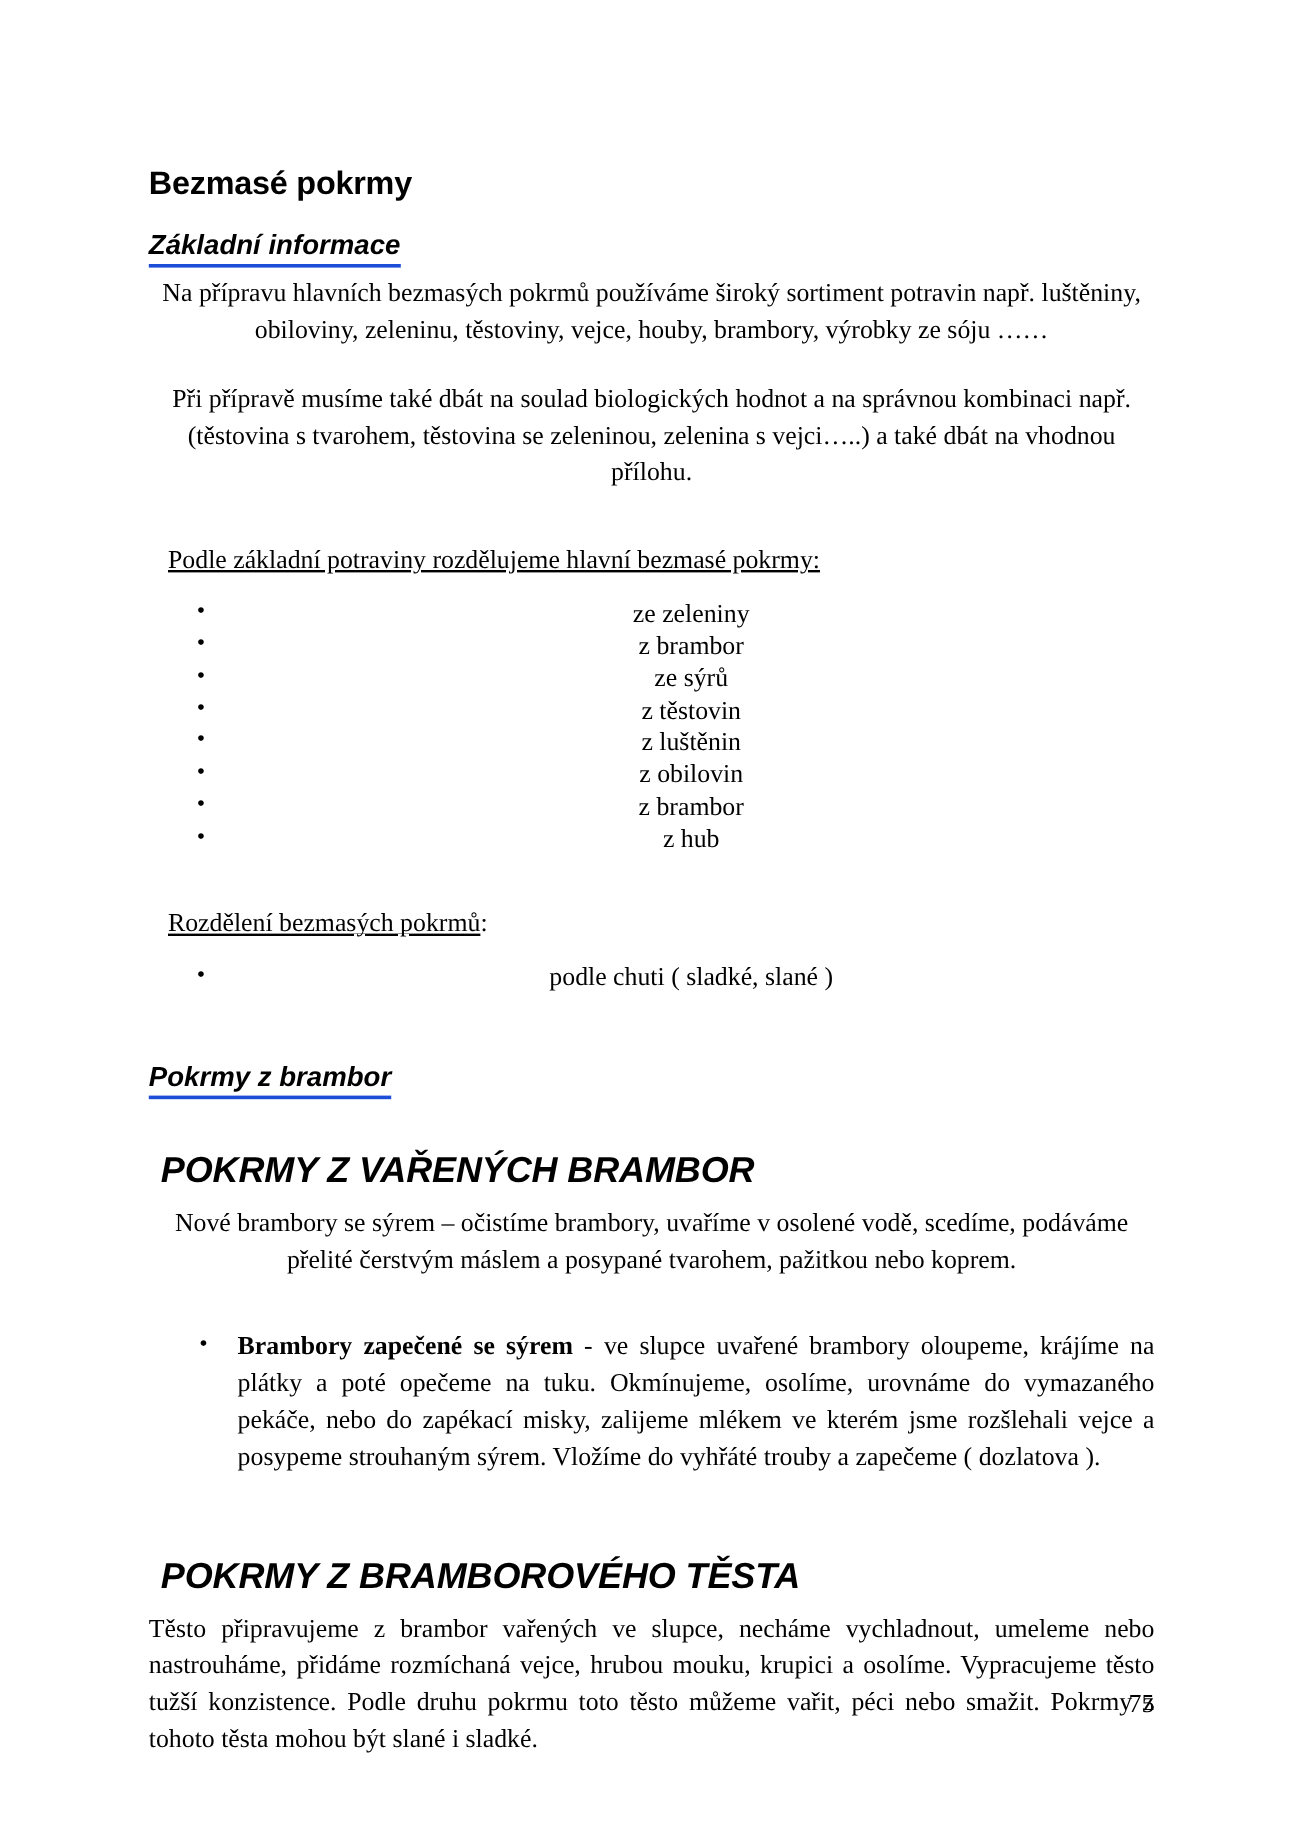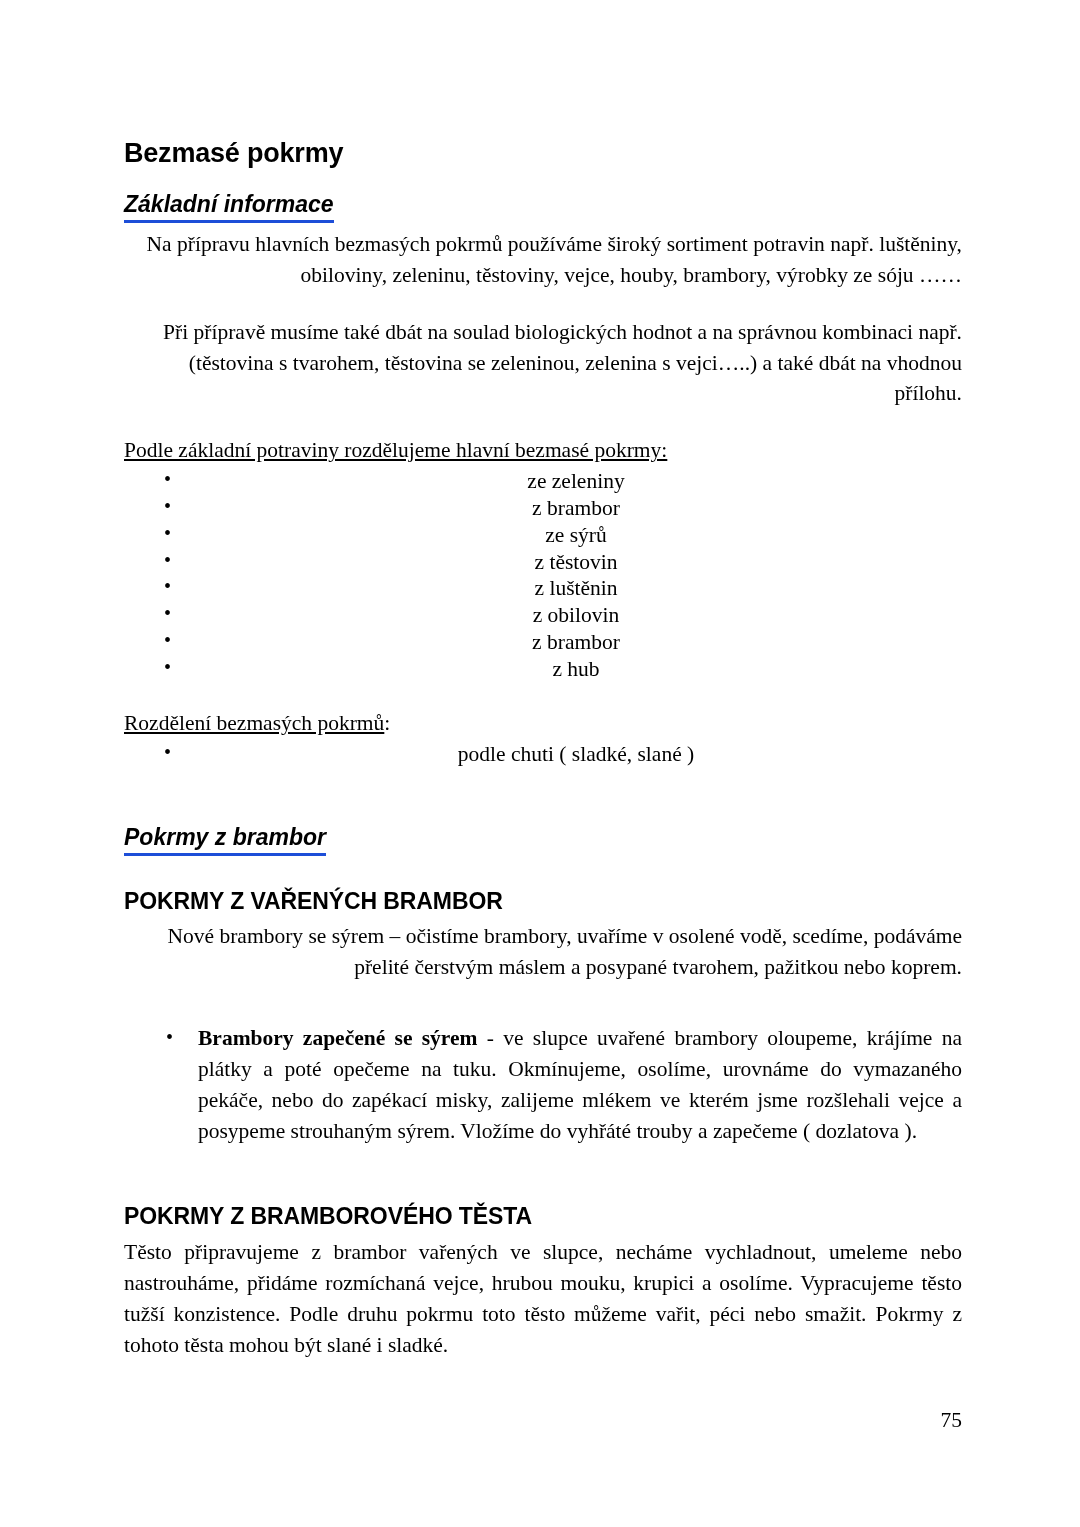--- a/index.html
+++ b/index.html
@@ -52,45 +52,46 @@
     line-height: 1.2;
     display: inline-block;
     border-bottom: 3px solid #1d4ed8;
     padding-bottom: 1px;
     margin: 0;
   }
 
   .h-caps {
     font-family: "Liberation Sans", "DejaVu Sans", sans-serif;
     font-weight: bold;
-    font-size: 23px;
+    font-size: 30px;
     line-height: 1.2;
-    margin: 0;
+    margin: 10px;
     letter-spacing: -0.1px;
+    font-style: italic;
   }
 
   .sec-italic-wrap { margin: 0 0 6px 0; }
   .sec-caps-wrap   { margin: 0 0 6px 0; }
 
   
   p.body {
     font-size: 21.5px;
     line-height: 1.44;
     margin: 0;
-    text-align: right;
+    text-align: center;
   }
   p.body.justify { text-align: justify; }
   .gap-md  { height: 26px; }
   .gap-lg  { height: 40px; }
   .gap-xl  { height: 56px; }
 
   .lead-under {
     font-size: 21.5px;
     line-height: 1.44;
-    margin: 0;
+    margin: 16px;
   }
   .lead-under .u { text-decoration: underline; text-underline-offset: 2px; }
 
   
   ul.bullets {
     list-style: none;
     margin: 2px 0 0 0;
     padding: 0;
   }
   ul.bullets > li {

